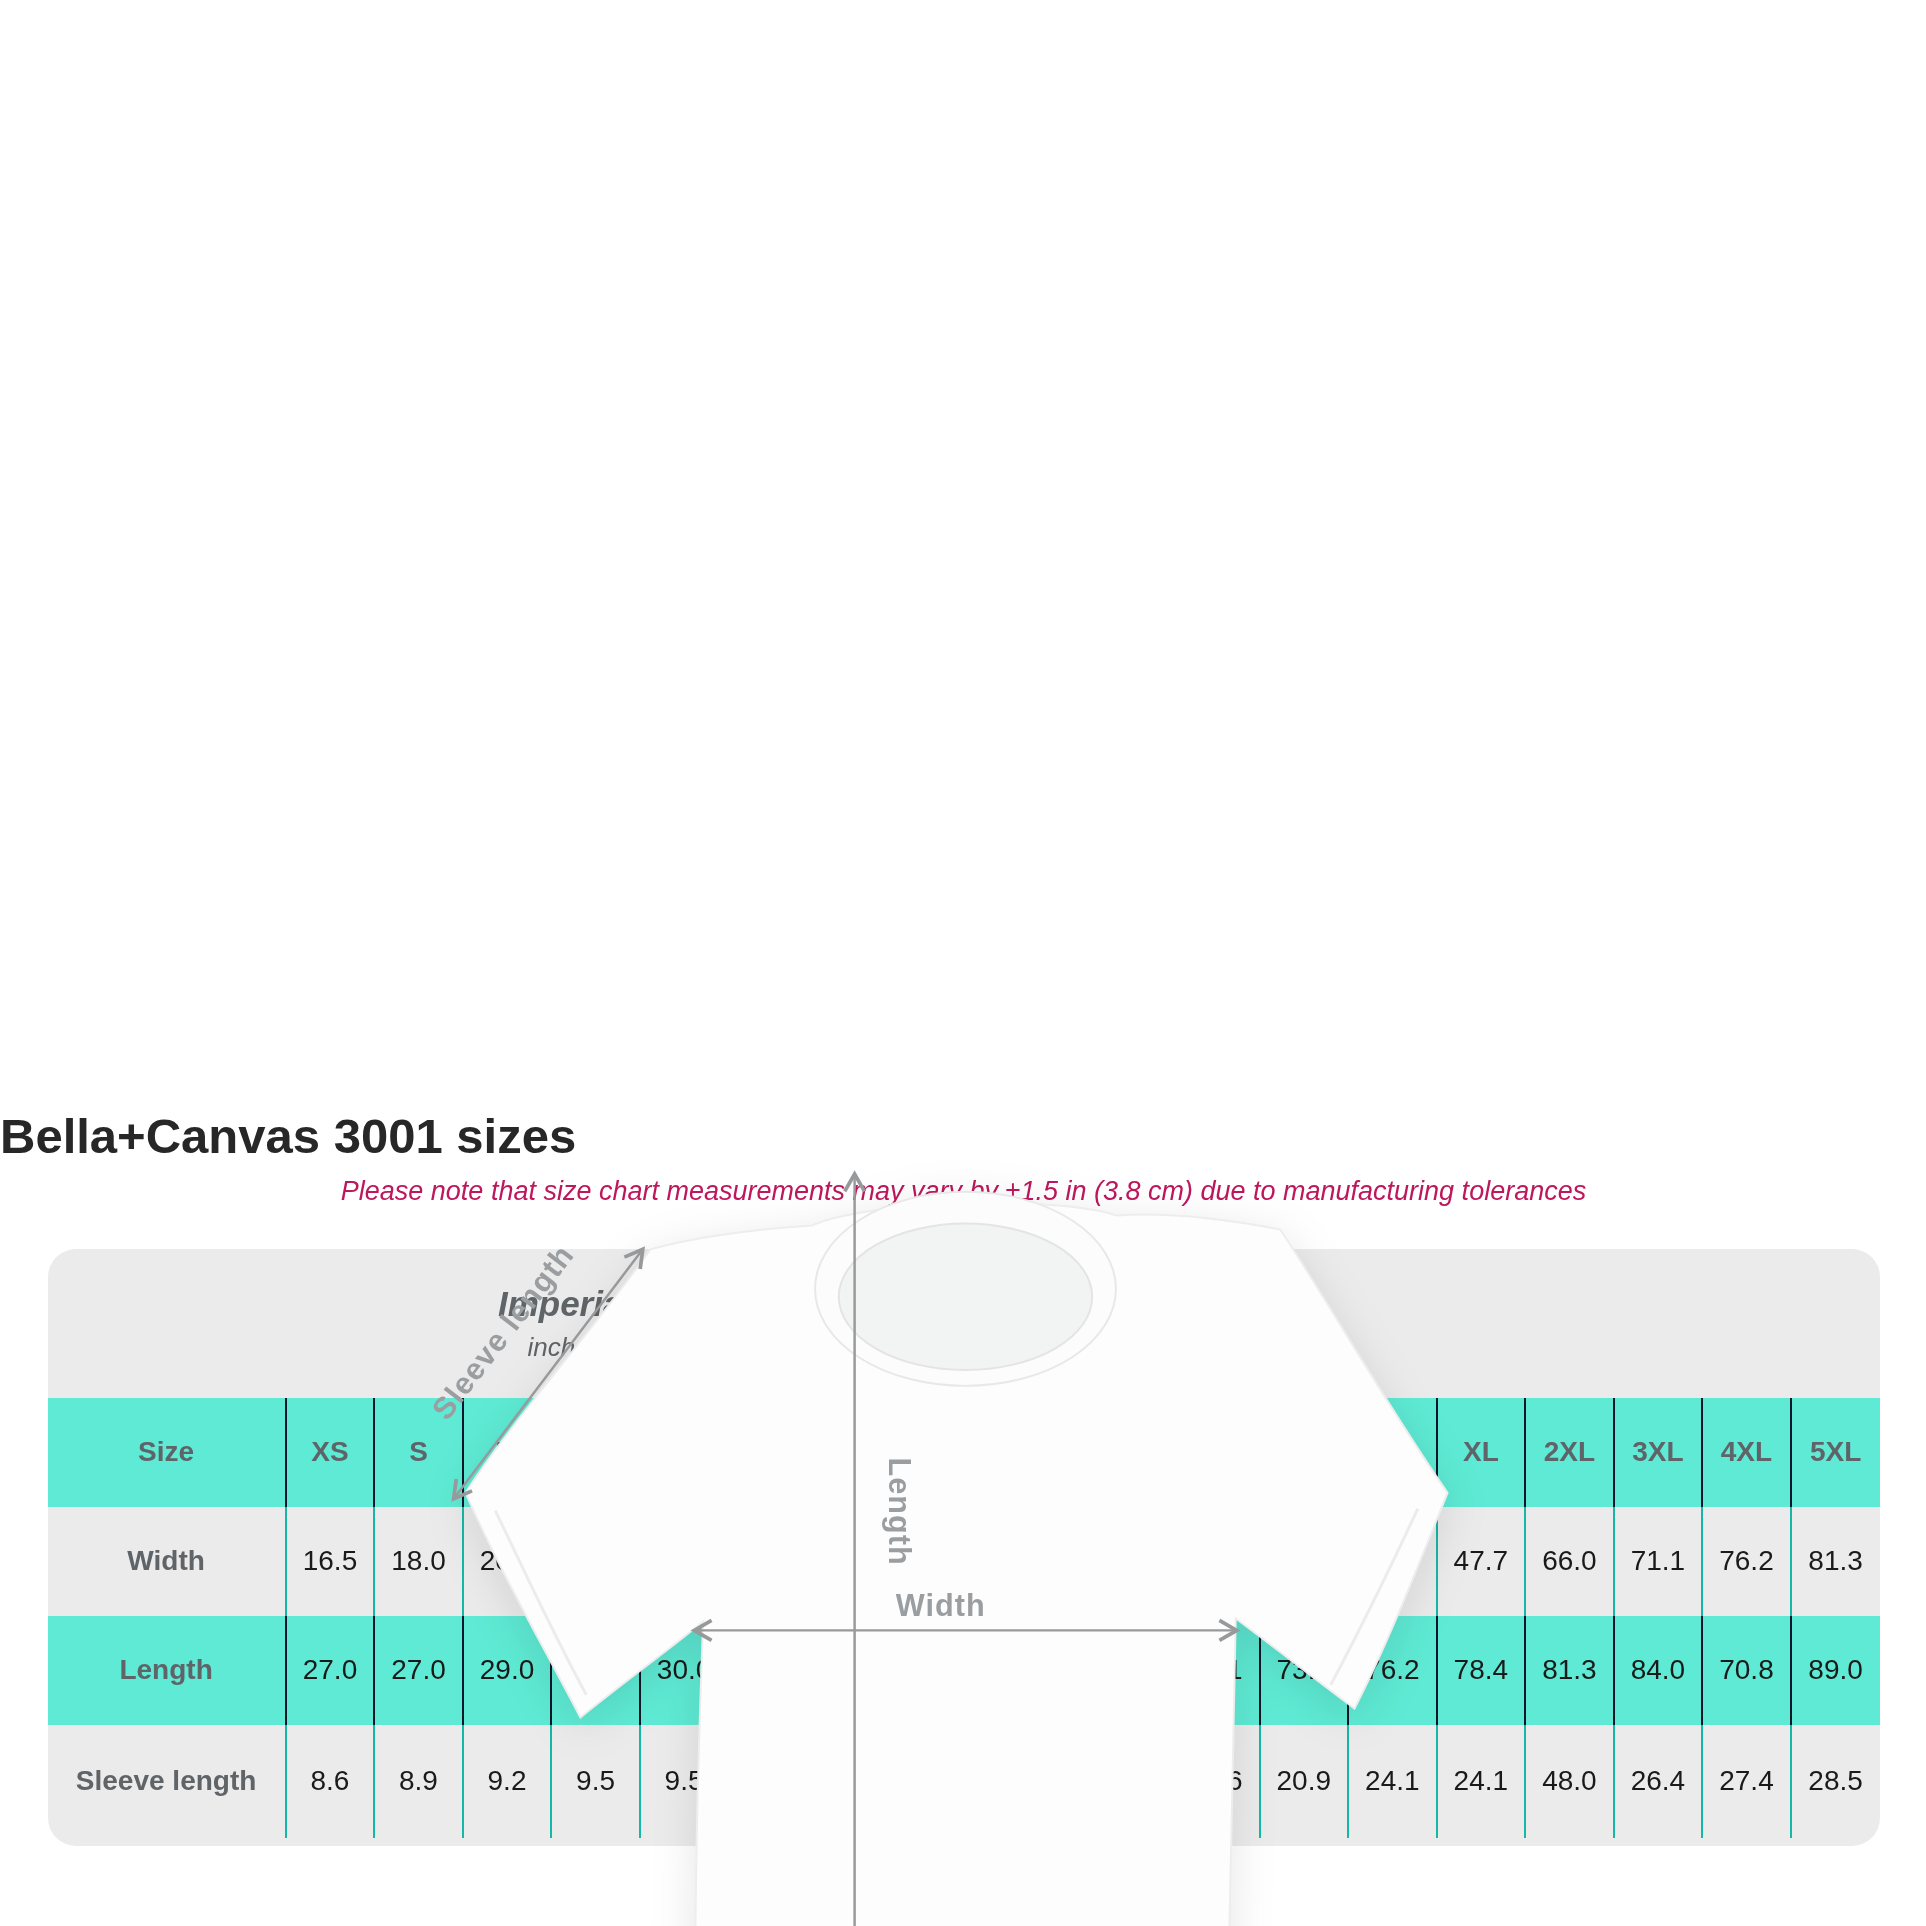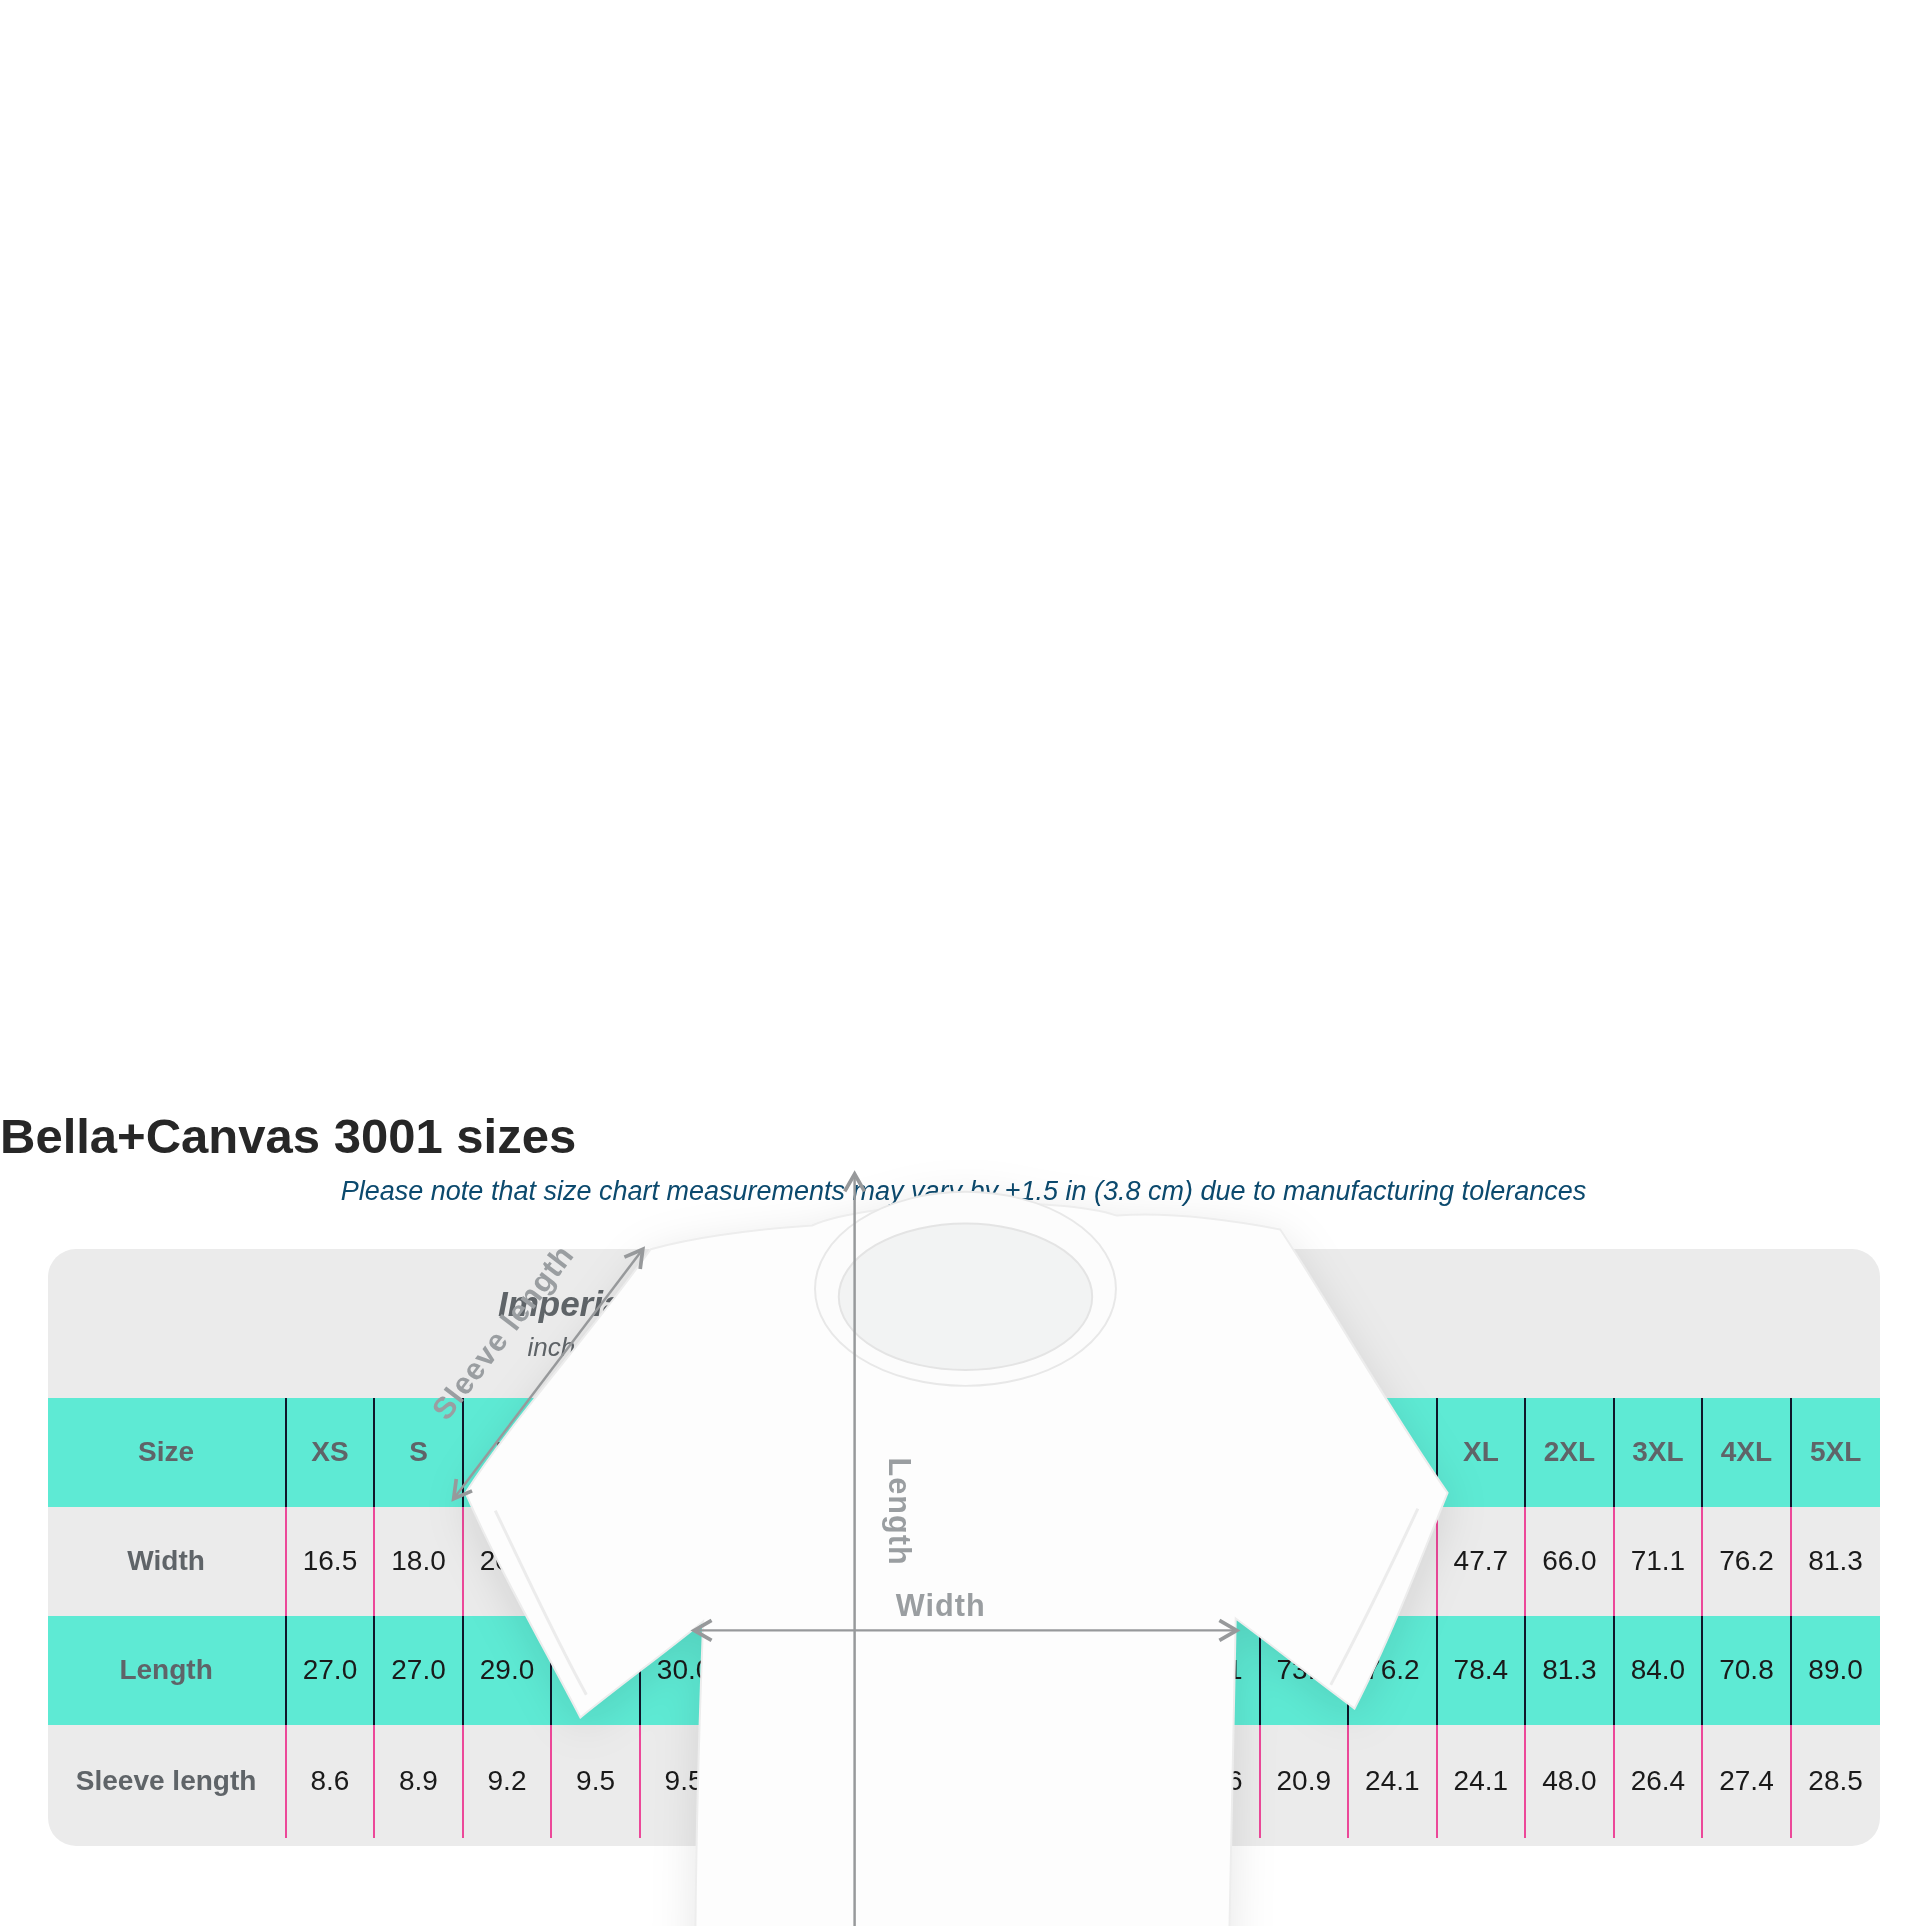--- a/index.html
+++ b/index.html
@@ -22,21 +22,21 @@
   
   .chart-title {
     padding-top: 30px;
     margin-top: 1079px;
     text-align: left;
     font-size: 49px; font-weight: bold; color: #272727; line-height: 1.12;
   }
   .chart-note {
     margin-top: 12px;
     text-align: center;
-    font-size: 27px; font-style: italic; color: #0c4a6e;
+    font-size: 27px; font-style: italic; color: #be185d;
   }
 
   
   .table-card {
     width: 1832px; margin: 42px auto 0 auto;
     background: #ebebeb; border-radius: 28px;
     overflow: hidden;
     padding-bottom: 8px;
   }
   .unit-header { display: flex; height: 149px; }
@@ -49,21 +49,21 @@
   table.size-table { width: 100%; border-collapse: collapse; table-layout: fixed; }
   col.c-size { width: 13%; }
   col.c-val { width: 4.8333%; }
   .size-table th, .size-table td {
     height: 109px; text-align: center; vertical-align: middle;
     font-size: 28px; white-space: nowrap;
   }
   tr.row-white { background: #5eead4; }
   tr.row-gray { background: transparent; }
   tr.row-white th + th, tr.row-white td + td { border-left: 2px solid #0f172a; }
-  tr.row-gray td + td { border-left: 2px solid #ec4899; }
+  tr.row-gray td + td { border-left: 2px solid #14b8a6; }
   .head-cell, .label-cell { font-weight: bold; color: #5f6468; }
   .val-cell { color: #1a1a1a; font-weight: normal; }
   tr.last-row td { height: 113px; }
 </style>
 </head>
 <body>
 
 <div class="stage">
 
   <div class="figure-wrap">

